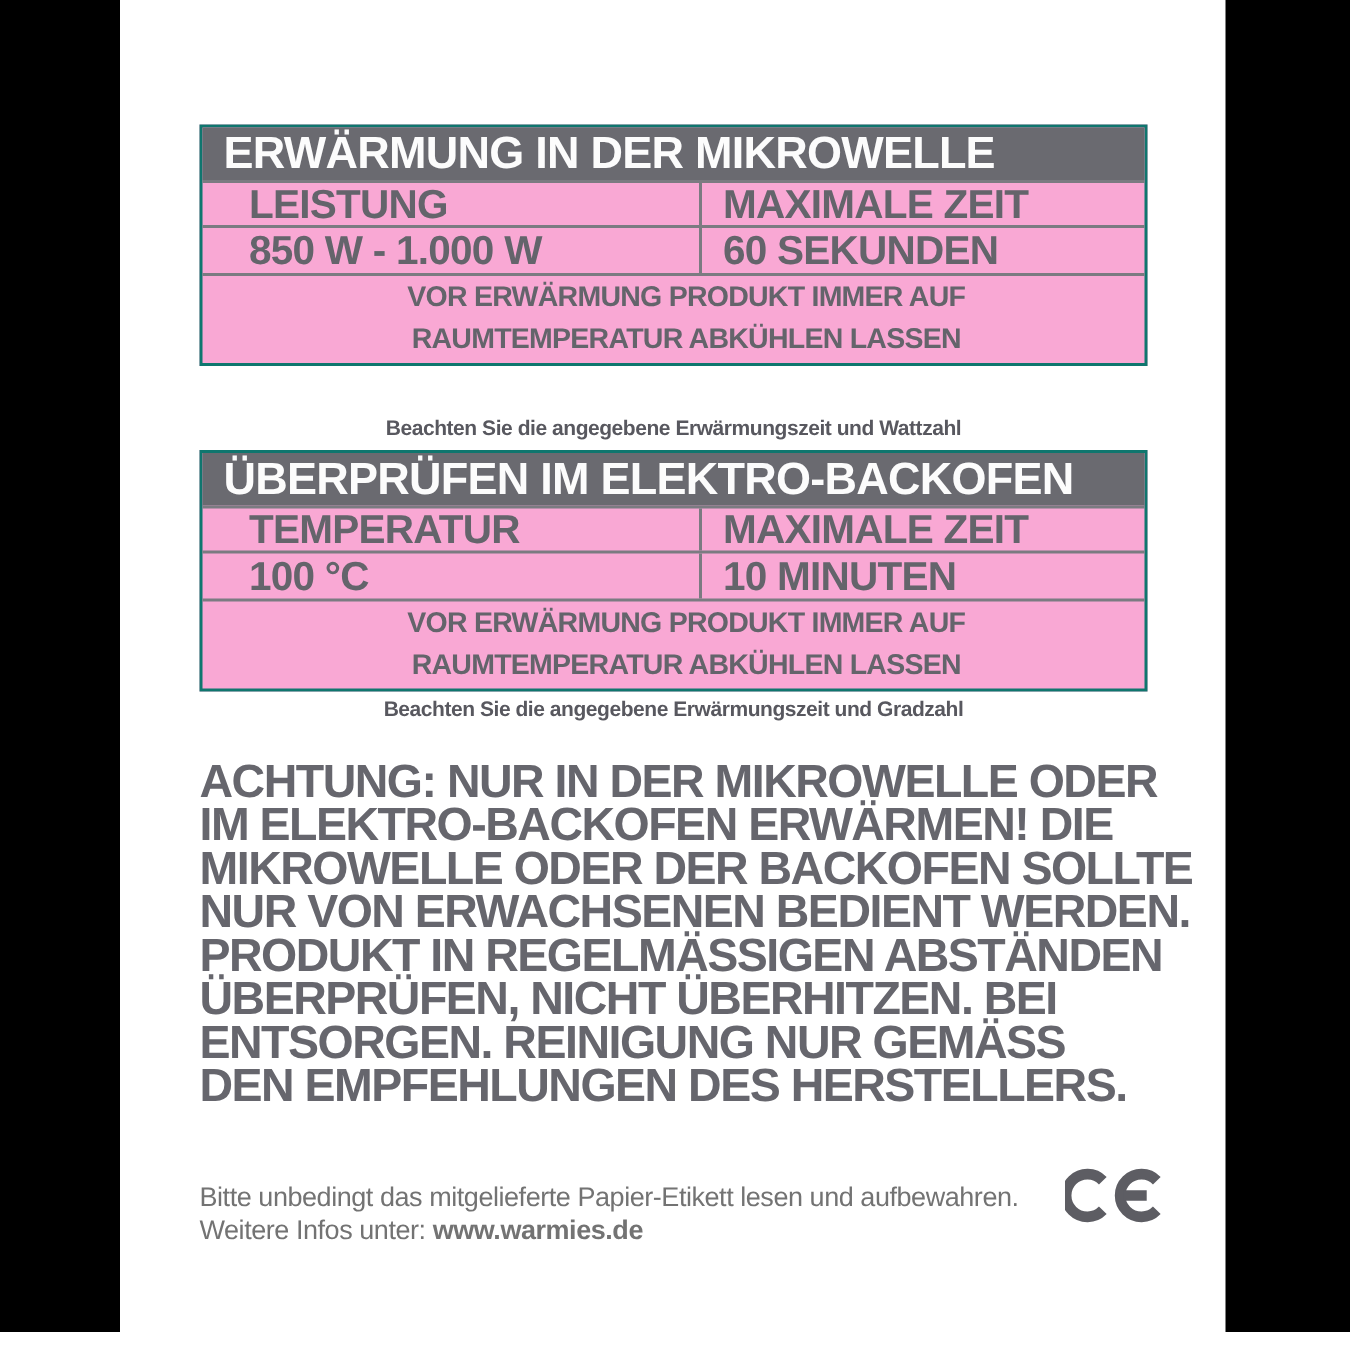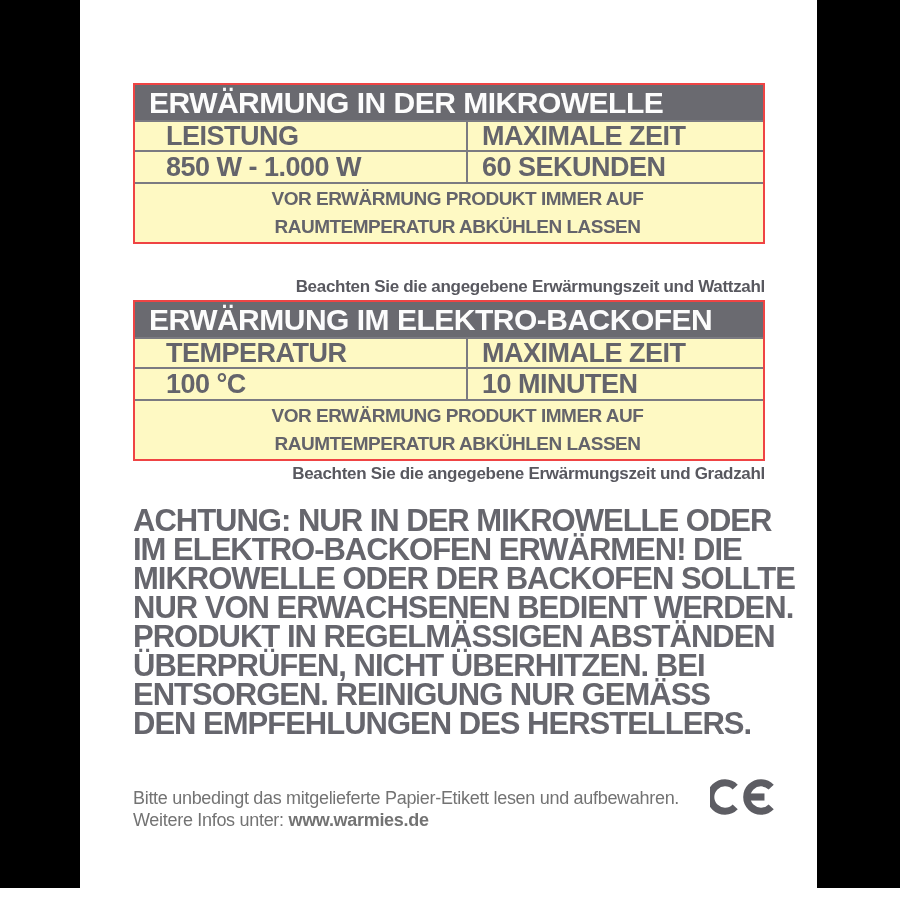--- a/index.html
+++ b/index.html
@@ -13,22 +13,22 @@
   }
   .bar {
     position: absolute; top: 0; height: 888px; background: #000;
   }
   .bar-left  { left: 0; width: 80px; }
   .bar-right { left: 817px; width: 83px; }
 
   
   .heat-table {
     position: absolute; left: 133px; width: 628px;
-    border: 2px solid #ef4444;
-    background: #fef9c3;
+    border: 2px solid #0f766e;
+    background: #f9a8d4;
   }
   .t-micro { top: 83px; }
   .t-oven  { top: 300px; }
   .trow { display: flex; align-items: center; border-top: 2px solid #7b7b81; padding-left: 17px; }
   .trow:first-child { border-top: none; }
   .trow.head {
     height: 35px; background: #6a6a70; color: #fcfcfc;
     font-weight: bold; font-size: 30px; letter-spacing: -0.5px;
     padding-left: 14px; white-space: nowrap;
   }
@@ -44,21 +44,21 @@
   .cell.c2 { flex: 1; border-radius: 14px; }
   .trow.note {
     height: 58px; flex-direction: column; justify-content: center;
     font-weight: bold; font-size: 19px; line-height: 28px;
     letter-spacing: -0.5px; color: #64646b; text-align: center;
   }
   .trow.note div { white-space: nowrap; }
 
   .caption {
     position: absolute; left: 133px; width: 632px;
-    text-align: right; font-weight: bold; font-size: 17px;
+    text-align: center; font-weight: bold; font-size: 14px;
     letter-spacing: -0.3px; color: #58585f; white-space: nowrap;
   }
   .cap-1 { top: 277px; }
   .cap-2 { top: 464px; }
 
   
   .warning {
     position: absolute; left: 133px; top: 506px; width: 660px;
     color: #66666d; font-weight: bold; font-size: 31px;
     line-height: 29px; letter-spacing: -1px;
@@ -95,21 +95,21 @@
     <div class="cell c2">60 SEKUNDEN</div>
   </div>
   <div class="trow note">
     <div>VOR ERWÄRMUNG PRODUKT IMMER AUF</div>
     <div>RAUMTEMPERATUR ABKÜHLEN LASSEN</div>
   </div>
 </div>
 <div class="caption cap-1">Beachten Sie die angegebene Erwärmungszeit und Wattzahl</div>
 
 <div class="heat-table t-oven">
-  <div class="trow head">ERWÄRMUNG IM ELEKTRO-BACKOFEN</div>
+  <div class="trow head">ÜBERPRÜFEN IM ELEKTRO-BACKOFEN</div>
   <div class="trow cols">
     <div class="cell c1">TEMPERATUR</div>
     <div class="cell c2">MAXIMALE ZEIT</div>
   </div>
   <div class="trow data">
     <div class="cell c1">100 °C</div>
     <div class="cell c2">10 MINUTEN</div>
   </div>
   <div class="trow note">
     <div>VOR ERWÄRMUNG PRODUKT IMMER AUF</div>

